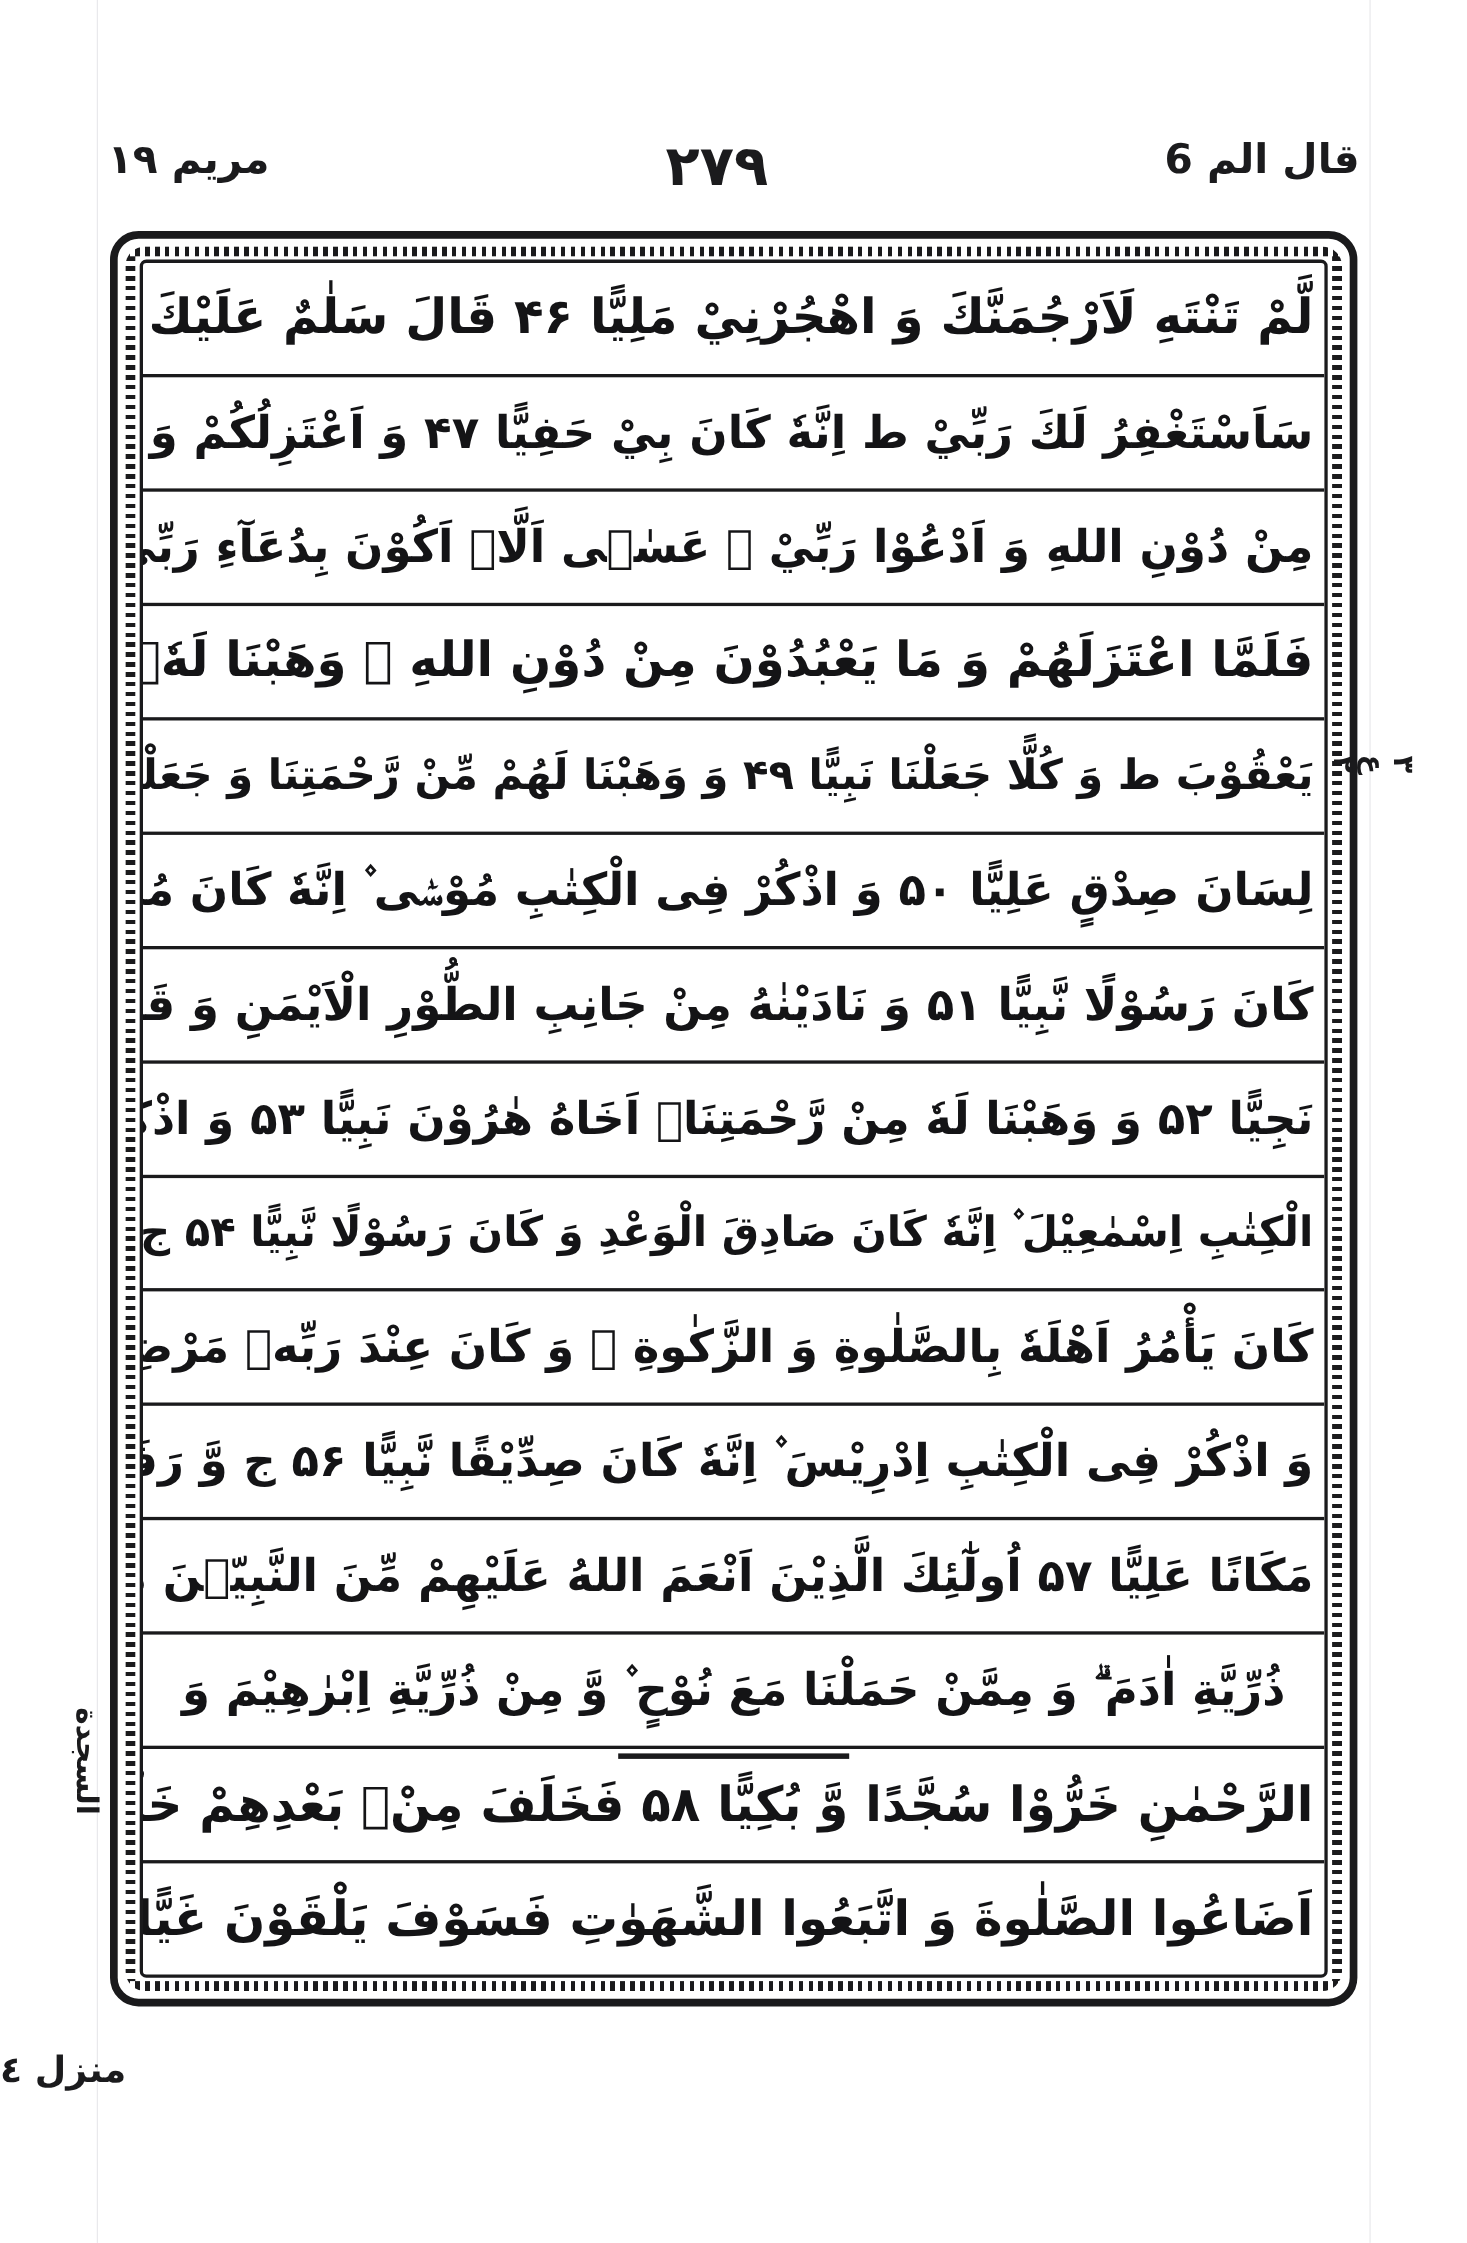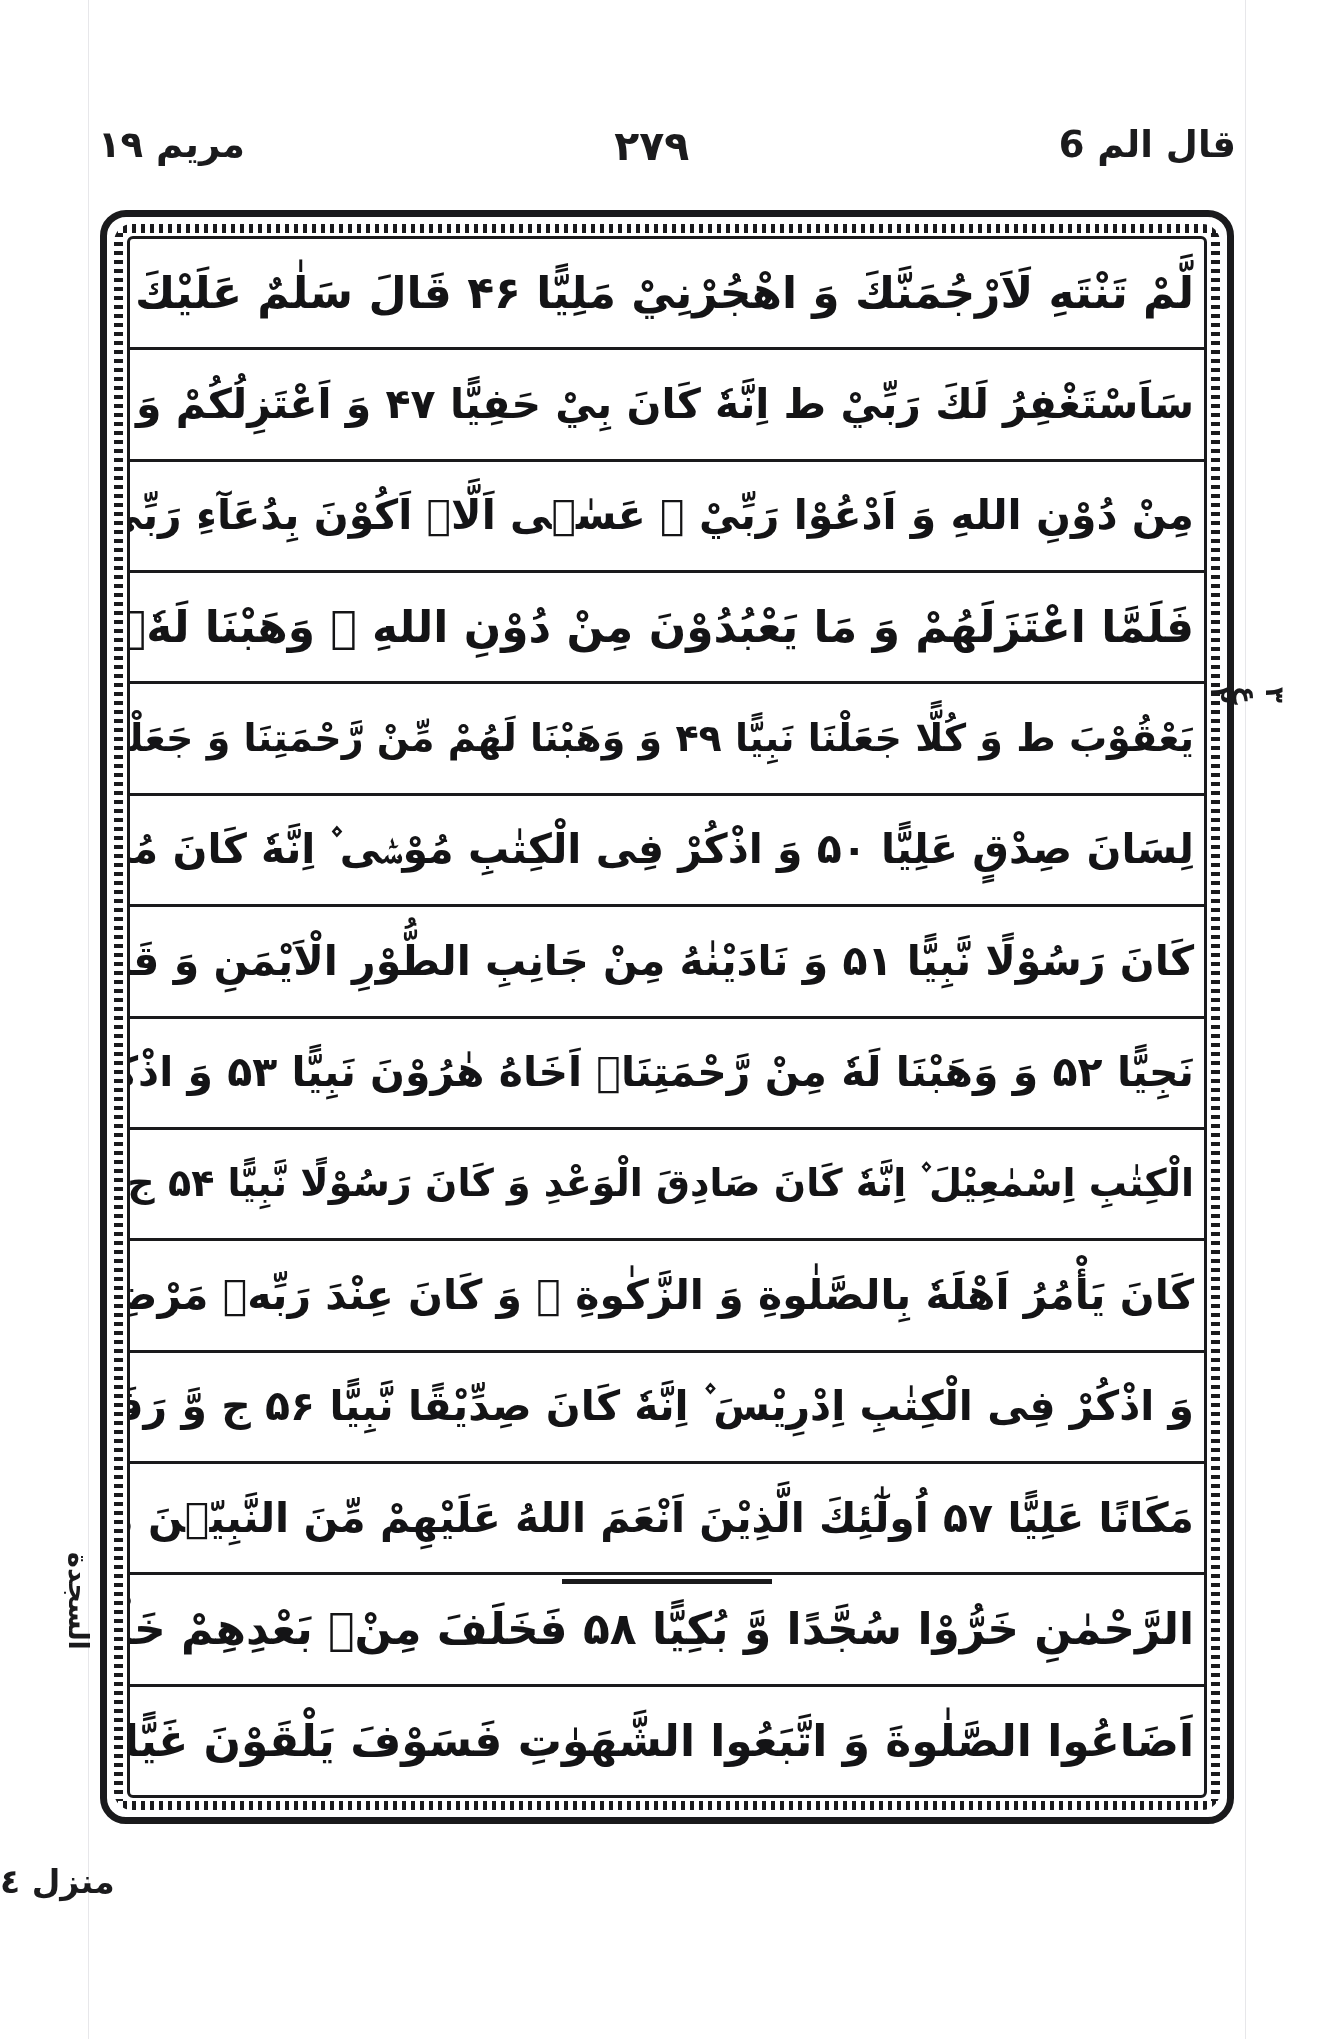--- a/index.html
+++ b/index.html
@@ -41,21 +41,21 @@
   }
   .hdr-cell {
     font-size: 37px;
     line-height: 1;
     letter-spacing: 0;
     white-space: nowrap;
     font-weight: 700;
     color: #1b1b1d;
   }
   .hdr-cell.center {
-    font-size: 41px;
+    font-size: 51px;
     letter-spacing: 2px;
   }
 
   
   .quran-frame {
     position: absolute;
     top: 210px;
     left: 100px;
     width: 1134px;
     height: 1614px;
@@ -227,20 +227,23 @@
         <div class="ayah-line">
           <div class="ayah-text tight">كَانَ يَأْمُرُ اَهْلَهٗ بِالصَّلٰوةِ وَ الزَّكٰوةِ ۪ وَ كَانَ عِنْدَ رَبِّهٖ مَرْضِيًّا ۵۵</div>
         </div>
         <div class="ayah-line">
           <div class="ayah-text tight">وَ اذْكُرْ فِى الْكِتٰبِ اِدْرِيْسَ ۫ اِنَّهٗ كَانَ صِدِّيْقًا نَّبِيًّا ۵۶ ج وَّ رَفَعْنٰهُ</div>
         </div>
         <div class="ayah-line">
           <div class="ayah-text tight">مَكَانًا عَلِيًّا ۵۷ اُولٰٓئِكَ الَّذِيْنَ اَنْعَمَ اللهُ عَلَيْهِمْ مِّنَ النَّبِيّٖنَ مِنْ</div>
         </div>
         <div class="ayah-line">
+          <div class="ayah-text tight">ذُرِّيَّةِ اٰدَمَ ۗ وَ مِمَّنْ حَمَلْنَا مَعَ نُوْحٍ ۫ وَّ مِنْ ذُرِّيَّةِ اِبْرٰهِيْمَ وَ</div>
+        </div>
+        <div class="ayah-line">
           <div class="sajdah-rule"></div>
           <div class="ayah-text">الرَّحْمٰنِ خَرُّوْا سُجَّدًا وَّ بُكِيًّا ۵۸ فَخَلَفَ مِنْۢ بَعْدِهِمْ خَلْفٌ</div>
         </div>
         <div class="ayah-line">
           <div class="ayah-text">اَضَاعُوا الصَّلٰوةَ وَ اتَّبَعُوا الشَّهَوٰتِ فَسَوْفَ يَلْقَوْنَ غَيًّا ۵۹ لا</div>
         </div>
       </div>
   </div>
 </div>
 

